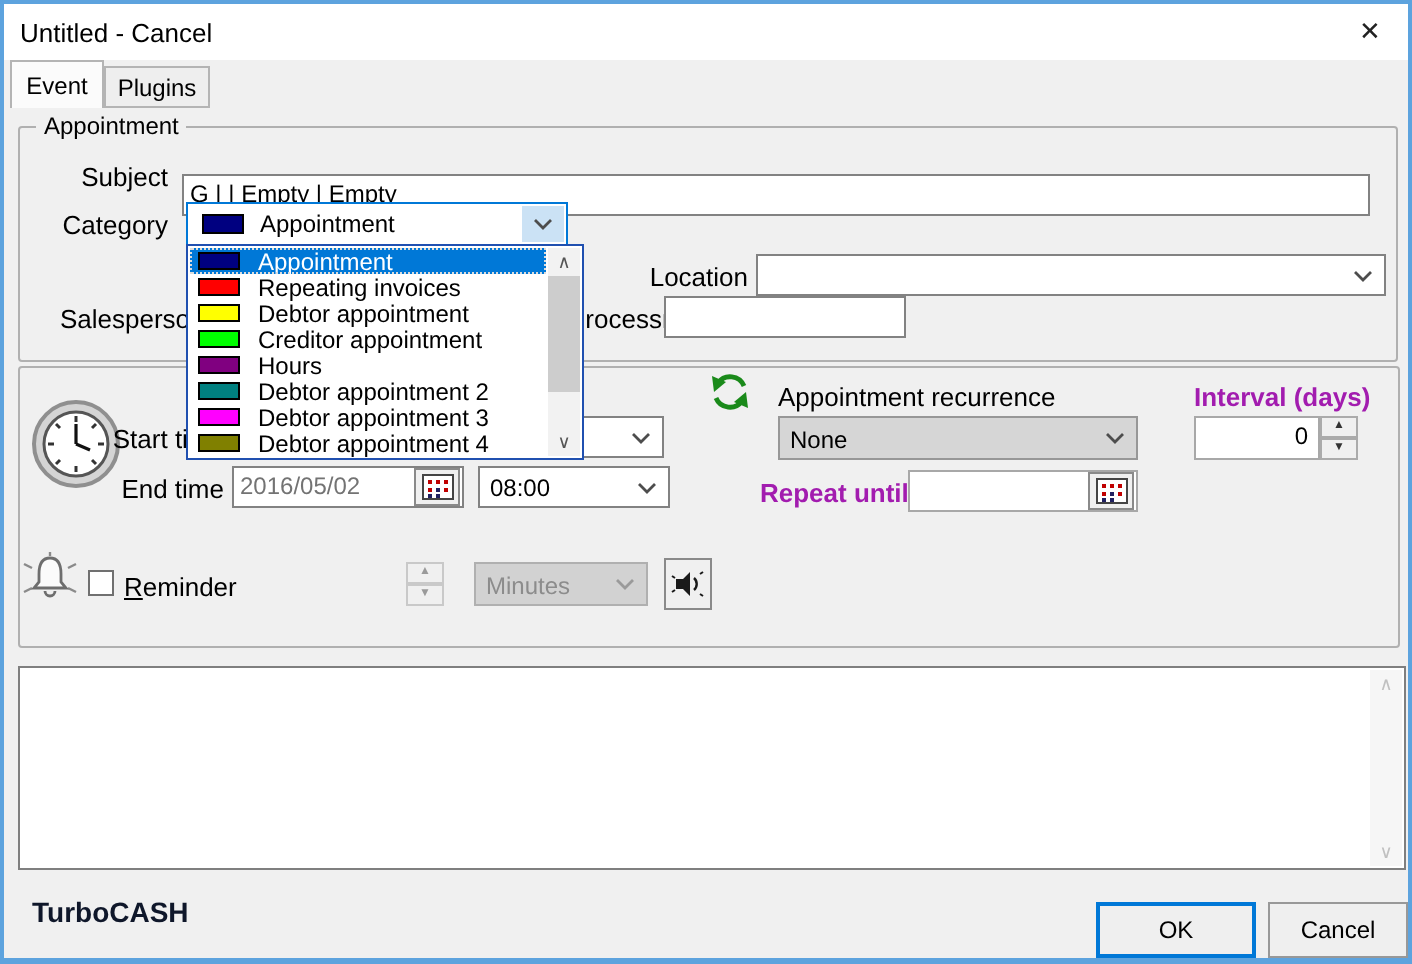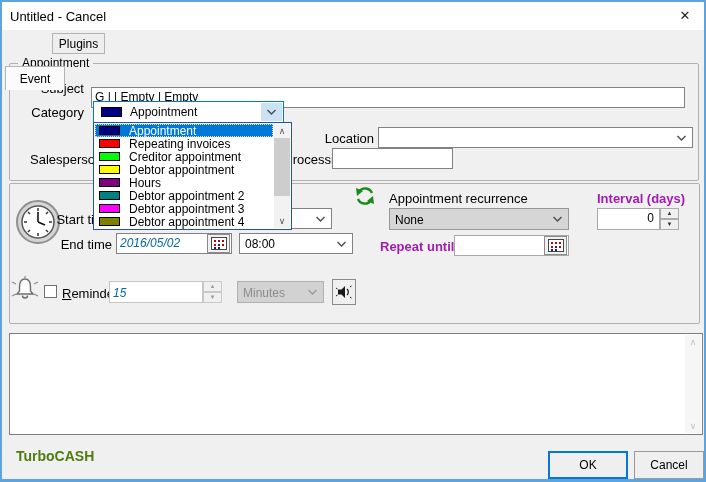--- a/index.html
+++ b/index.html
@@ -12,21 +12,21 @@
   .tab{box-sizing:border-box;text-align:center;font-size:12px;color:#000;border:1px solid #b4b4b4;}
   .tab.sel{background:#fbfbfb;border-bottom:none;z-index:3;line-height:24px;}
   .tab.unsel{background:#eeeeee;line-height:20px;}
   .groupbox{box-sizing:border-box;border:1px solid #b0b0b0;border-radius:2px;}
   .grouplabel{position:absolute;top:-8px;left:8px;background:#f0f0f0;padding:0 4px;font-size:12px;color:#000;}
   .lbl{font-size:13px;color:#000;white-space:nowrap;}
   .lbl.r{text-align:right;}
   .lbl.gray{color:#a21caf;font-weight:bold;}
   .field{box-sizing:border-box;background:#fff;border:1px solid #828282;font-size:12px;color:#000;
          padding:2px 3px;white-space:nowrap;overflow:hidden;}
-  .field.grayt{color:#0369a1;font-style:italic;}
+  .field.grayt{color:#737373;}
   .combo{box-sizing:border-box;background:#fff;border:1px solid #828282;}
   .combo .val{position:absolute;left:5px;top:3px;font-size:12px;color:#000;white-space:nowrap;}
   .chev{position:absolute;right:6px;top:50%;margin-top:-3px;}
   .chev path{fill:none;stroke:#4d4d4d;stroke-width:1.4;}
   .chev.gray path{stroke:#9a9a9a;}
   .ddbtn{position:absolute;right:1px;top:1px;bottom:1px;width:21px;background:#cbe2f5;}
   .ddbtn .chev{right:6px;}
   .swatch{box-sizing:border-box;border:1px solid #000;}
   .dd-list{box-sizing:border-box;background:#fff;border:1px solid #2050b0;z-index:60;}
   .dd-item{position:relative;height:13px;display:flex;align-items:center;font-size:12px;color:#000;padding-left:4px;}
@@ -34,34 +34,34 @@
   .dd-item.sel{background:#0078d7;color:#fff;outline:1px dotted #dcdcdc;outline-offset:-1px;}
   .sb{position:absolute;right:1px;top:1px;width:16px;bottom:1px;background:#f2f2f2;}
   .sb .arr{position:absolute;left:0;width:16px;height:14px;text-align:center;font-size:9px;color:#555;line-height:14px;}
   .sb .thumb{position:absolute;left:0;width:16px;background:#cdcdcd;}
   .spinbtns{box-sizing:border-box;}
   .spinbtns div{box-sizing:border-box;width:100%;height:50%;background:#f0f0f0;border:1px solid #ababab;
                 text-align:center;font-size:6px;line-height:9px;color:#333;}
   .calbtn{box-sizing:border-box;background:#f0f0f0;border:1px solid #8a8a8a;display:flex;align-items:center;justify-content:center;}
   .btn{box-sizing:border-box;background:#efefef;text-align:center;font-size:12px;color:#000;}
   .checkbox{box-sizing:border-box;width:13px;height:13px;background:#fff;border:1px solid #707070;}
-  .brand{font-size:14px;font-weight:bold;color:#4d7c0f;}
+  .brand{font-size:14px;font-weight:bold;color:#0f172a;}
   .notes{box-sizing:border-box;background:#fff;border:1px solid #7f7f7f;}
   .u{text-decoration:underline;}
 </style>
 </head>
 <body>
 
 <div class="window">
 
   <div class="abs titlebar"></div>
   <div class="abs title">Untitled - Cancel</div>
   <div class="abs closebtn">✕</div>
 
-  <div class="abs tab sel" style="left:3px;top:28px;width:60px;height:24px;margin-top:36px;">
+  <div class="abs tab sel" style="left:3px;top:28px;width:47px;height:24px;">
     <span>Event</span>
   </div>
   <div class="abs tab unsel" style="left:50px;top:31px;width:53px;height:21px;">
     <span>Plugins</span>
   </div>
 
   <div class="abs groupbox" style="left:7px;top:61px;width:690px;height:118px;">
     <span class="grouplabel">Appointment</span>
   </div>
 
@@ -162,21 +162,21 @@
           <rect x="3" y="7" width="2" height="2"></rect>
           <rect x="11" y="7" width="2" height="2"></rect>
         </g>
         <g fill="#202060">
           <rect x="7" y="7" width="2" height="2"></rect>
           <rect x="3" y="10" width="2" height="2"></rect>
           <rect x="7" y="10" width="2" height="2"></rect>
         </g>
       </svg>
   </div>
-  <div class="abs combo" style="left:237px;top:231px;width:114px;height:21px;">
+  <div class="abs combo" style="left:237px;top:231px;width:96px;height:21px;">
     <span class="val">08:00</span>
     <svg class="chev" width="9" height="6" viewBox="0 0 9 6">
         <path d="M0.5 1 L4.5 5 L8.5 1"></path>
       </svg>
   </div>
 
   <svg class="abs" style="left:352px;top:183px;" width="22" height="22" viewBox="0 0 22 22">
     <path d="M18 8 A7.5 7.5 0 0 0 5 6.5" fill="none" stroke="#1a8a1a" stroke-width="2.4"></path>
     <polygon points="2,3 9,6 3,11" fill="#1a8a1a"></polygon>
     <path d="M4 14 A7.5 7.5 0 0 0 17 15.5" fill="none" stroke="#1a8a1a" stroke-width="2.4"></path>
@@ -226,23 +226,20 @@
         <line x1="24" y1="10" x2="28" y2="8"></line>
       <line x1="2" y1="22" x2="6" y2="20"></line>
         <line x1="24" y1="20" x2="28" y2="22"></line>
       <line x1="15" y1="2" x2="15" y2="4"></line>
     </g>
     <path d="M15 5 C10.5 5 9.5 9 9.5 13 L9.5 17 L7 20 L23 20 L20.5 17 L20.5 13 C20.5 9 19.5 5 15 5 Z" fill="#fbfbfb" stroke="#6e6e6e" stroke-width="1.4"></path>
     <path d="M12.5 21.5 A2.5 2.5 0 0 0 17.5 21.5" fill="none" stroke="#6e6e6e" stroke-width="1.4"></path>
   </svg>
   <div class="abs checkbox" style="left:42px;top:283px;"></div>
   <div class="abs lbl" style="left:60px;top:284px;"><span class="u">R</span><span>eminder</span></div>
-  <div class="abs field grayt" style="left:107px;top:279px;width:94px;height:22px;border-color:#c6c6c6;padding-top:4px;">
-    <span>15</span>
-  </div>
   <div class="abs spinbtns" style="left:201px;top:279px;width:19px;height:22px;">
     <div style="border-color:#c9c9c9;color:#9a9a9a;">▲</div>
     <div style="border-color:#c9c9c9;color:#9a9a9a;">▼</div>
   </div>
   <div class="abs combo" style="left:235px;top:279px;width:87px;height:22px;background:#d2d2d2;border-color:#b0b0b0;">
     <span class="val" style="top:4px;color:#8c8c8c;">Minutes</span>
     <svg class="chev gray" width="9" height="6" viewBox="0 0 9 6">
         <path d="M0.5 1 L4.5 5 L8.5 1"></path>
       </svg>
   </div>
@@ -273,26 +270,26 @@
     <div style="position:absolute;left:1px;top:1px;right:18px;">
       <div class="dd-item sel">
           <span class="swatch" style="background: rgb(0, 0, 128);"></span>
           <span>Appointment</span>
         </div>
       <div class="dd-item">
           <span class="swatch" style="background: rgb(255, 0, 0);"></span>
           <span>Repeating invoices</span>
         </div>
       <div class="dd-item">
+          <span class="swatch" style="background: rgb(255, 255, 0);"></span>
+          <span>Debtor appointment</span>
+        </div>
+      <div class="dd-item">
           <span class="swatch" style="background: rgb(0, 255, 0);"></span>
           <span>Creditor appointment</span>
-        </div>
-      <div class="dd-item">
-          <span class="swatch" style="background: rgb(255, 255, 0);"></span>
-          <span>Debtor appointment</span>
         </div>
       <div class="dd-item">
           <span class="swatch" style="background: rgb(128, 0, 128);"></span>
           <span>Hours</span>
         </div>
       <div class="dd-item">
           <span class="swatch" style="background: rgb(0, 128, 128);"></span>
           <span>Debtor appointment 2</span>
         </div>
       <div class="dd-item">

